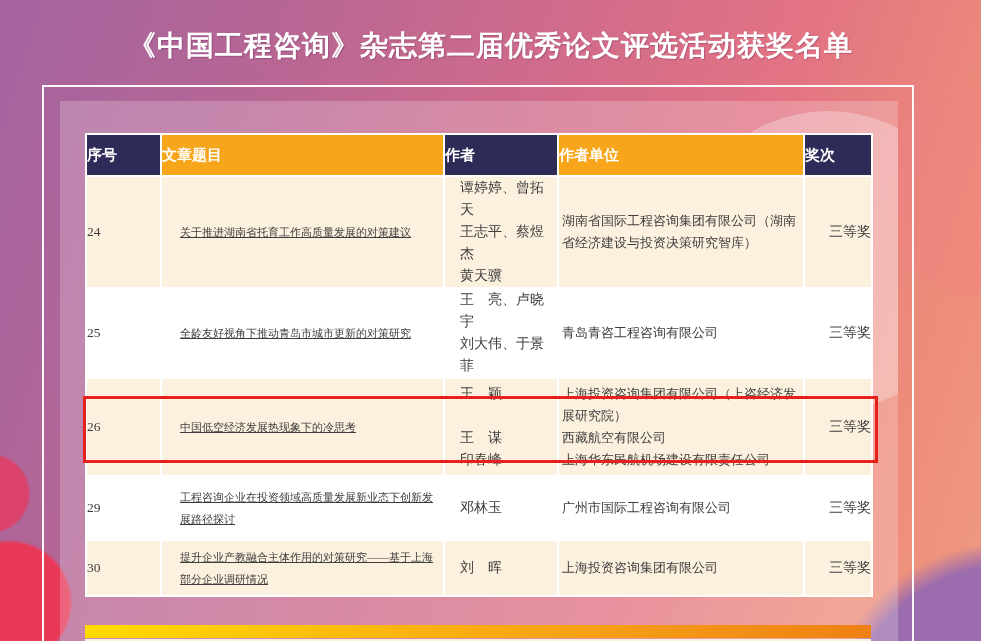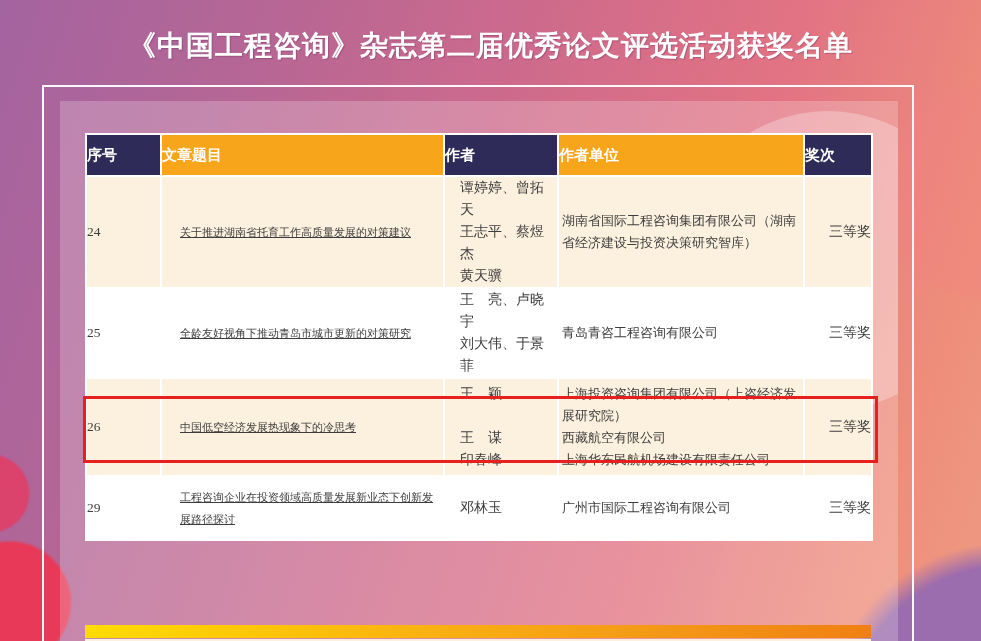--- a/index.html
+++ b/index.html
@@ -140,19 +140,26 @@
 上海华东民航机场建设有限责任公司</td>
       <td class="c5">三等奖</td>
     </tr>
         <tr>
       <td class="c1">29</td>
       <td class="c2">工程咨询企业在投资领域高质量发展新业态下创新发展路径探讨</td>
       <td class="c3">邓林玉</td>
       <td class="c4">广州市国际工程咨询有限公司</td>
       <td class="c5">三等奖</td>
     </tr>
+        <tr>
+      <td class="c1">30</td>
+      <td class="c2">提升企业产教融合主体作用的对策研究——基于上海部分企业调研情况</td>
+      <td class="c3">刘　晖</td>
+      <td class="c4">上海投资咨询集团有限公司</td>
+      <td class="c5">三等奖</td>
+    </tr>
       </tbody>
   </table>
 
   <div class="highlight-box"></div>
   <div class="divider-bar"></div>
   <div class="next-row-sliver"></div>
 </div>
 
 </body></html>

